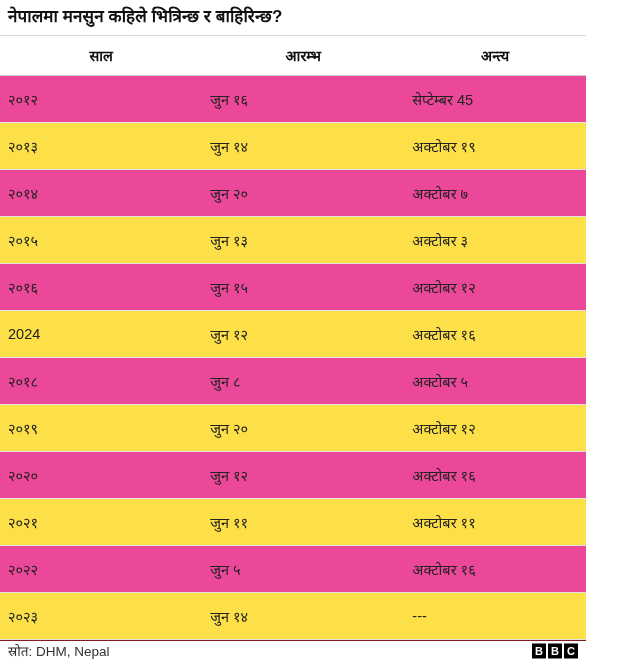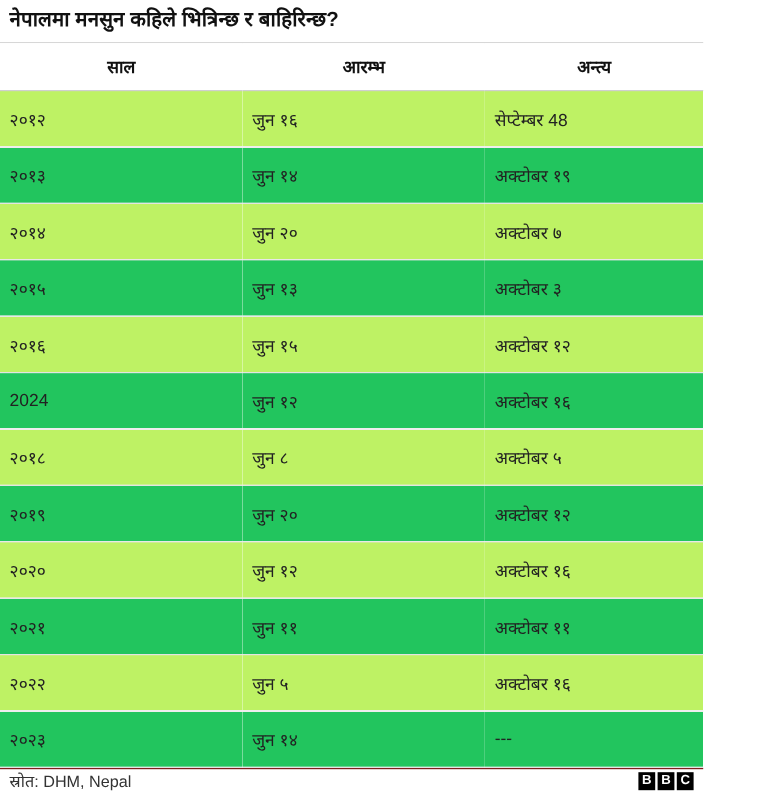--- a/index.html
+++ b/index.html
@@ -52,24 +52,24 @@
   }
   tbody td {
     padding: 13px 8px 13px 8px;
     border-bottom: 1px solid #e3e3e3;
     color: #222222;
     white-space: nowrap;
     overflow: hidden;
     text-overflow: ellipsis;
   }
   tbody tr.alt td {
-    background: #22c55e;
+    background: #fde047;
   }
   tbody tr.plain td {
-    background: #bef264;
+    background: #ec4899;
   }
   col.c1 { width: 34.5%; }
   col.c2 { width: 34.5%; }
   col.c3 { width: 31%; }
 
   .footer {
     margin-top: auto;
     position: relative;
     border-top: 1px solid #7f1d1d;
     height: 38px;
@@ -120,21 +120,21 @@
       <tr>
         <th>साल</th>
         <th>आरम्भ</th>
         <th>अन्त्य</th>
       </tr>
     </thead>
     <tbody>
       <tr class="plain">
         <td>२०१२</td>
         <td>जुन १६</td>
-        <td>सेप्टेम्बर 48</td>
+        <td>सेप्टेम्बर 45</td>
       </tr>
       <tr class="alt">
         <td>२०१३</td>
         <td>जुन १४</td>
         <td>अक्टोबर १९</td>
       </tr>
       <tr class="plain">
         <td>२०१४</td>
         <td>जुन २०</td>
         <td>अक्टोबर ७</td>

